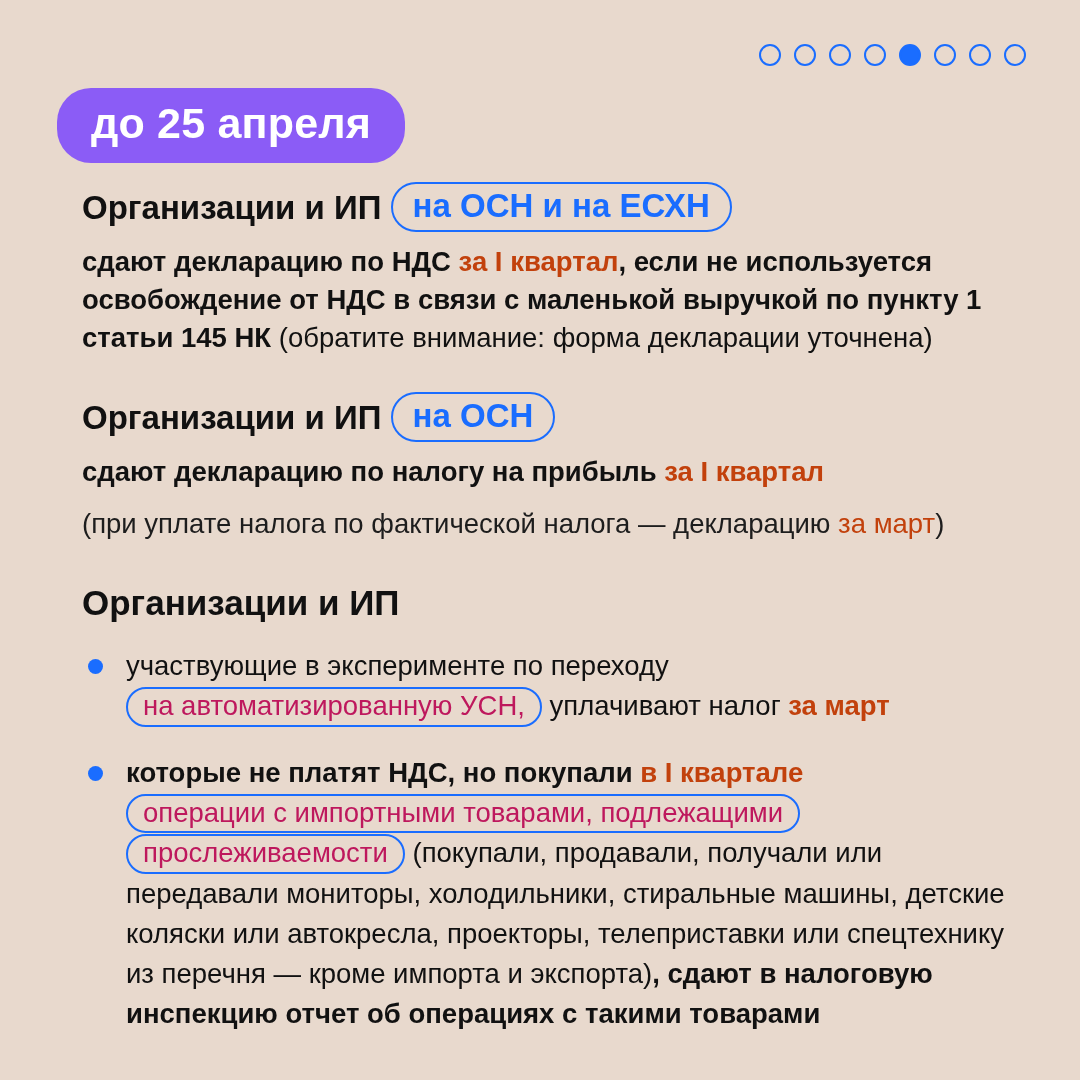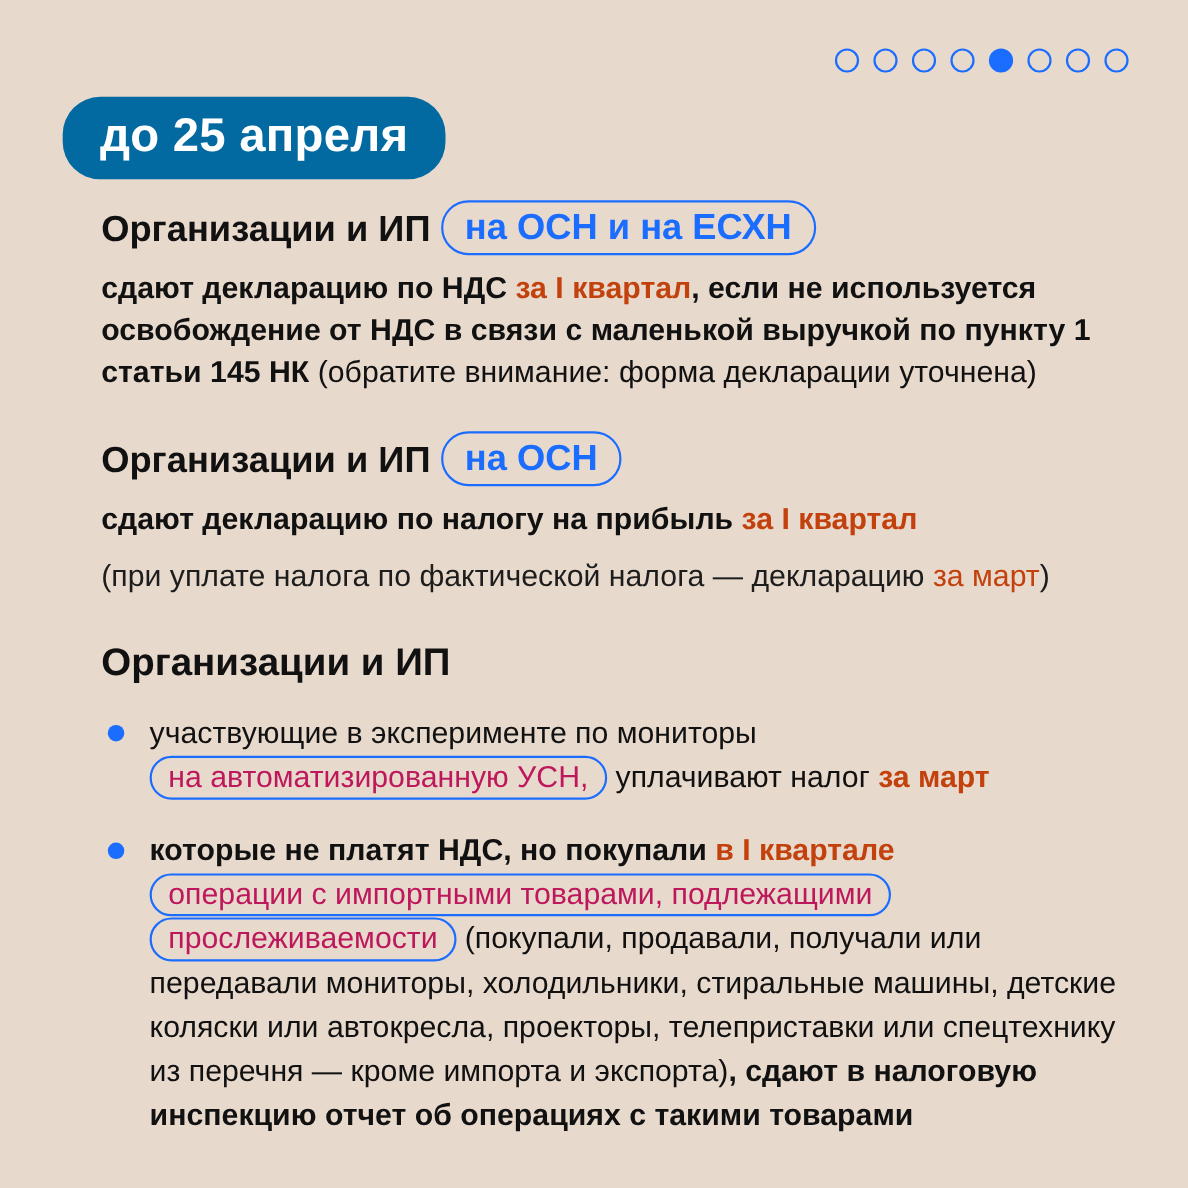--- a/index.html
+++ b/index.html
@@ -33,35 +33,35 @@
   }
   .dot.active {
     background: #1a6dff;
   }
 
   
   .date-pill {
     position: absolute;
     top: 88px;
     left: 57px;
-    background: #0369a1;
+    background: #8b5cf6;
     color: #ffffff;
     border-radius: 34px;
     padding: 14px 34px 18px 34px;
     font-size: 43px;
     font-weight: bold;
     letter-spacing: 0.2px;
     line-height: 1;
   }
 
   
   .content {
     position: absolute;
     top: 185px;
-    left: 92px;
+    left: 82px;
     right: 48px;
   }
 
   .block { margin-bottom: 4px; }
 
   h2.heading {
     font-size: 33px;
     font-weight: bold;
     line-height: 1.25;
     margin: 0 0 8px 0;
@@ -183,21 +183,21 @@
   <div class="gap-lg"></div>
 
   <div class="block">
     <h2 class="heading" style="font-size:35px;">Организации и ИП</h2>
     <div class="gap-sm"></div>
     <ul class="bullets">
 
       <li>
         <span class="bullet-dot"></span>
         <div class="li-text">
-          <span class="reg">участвующие в эксперименте по мониторы</span><br>
+          <span class="reg">участвующие в эксперименте по переходу</span><br>
           <span class="tag-inline" style="font-weight:normal;">на автоматизированную УСН,</span><span class="reg"> уплачивают налог </span><span class="blue bold">за март</span>
         </div>
       </li>
 
       <li>
         <span class="bullet-dot"></span>
         <div class="li-text">
           <span>которые не платят НДС, но покупали </span><span class="blue">в I квартале</span><br>
           <span class="tag-inline">операции с импортными товарами, подлежащими</span><br>
           <span class="tag-inline">прослеживаемости</span><span class="reg"> (покупали, продавали, получали или передавали мониторы, холодильники, стиральные машины, детские коляски или автокресла, проекторы, телеприставки или спецтехнику из перечня — кроме импорта и экспорта)</span><span>, сдают в налоговую инспекцию отчет об операциях с такими товарами</span>

